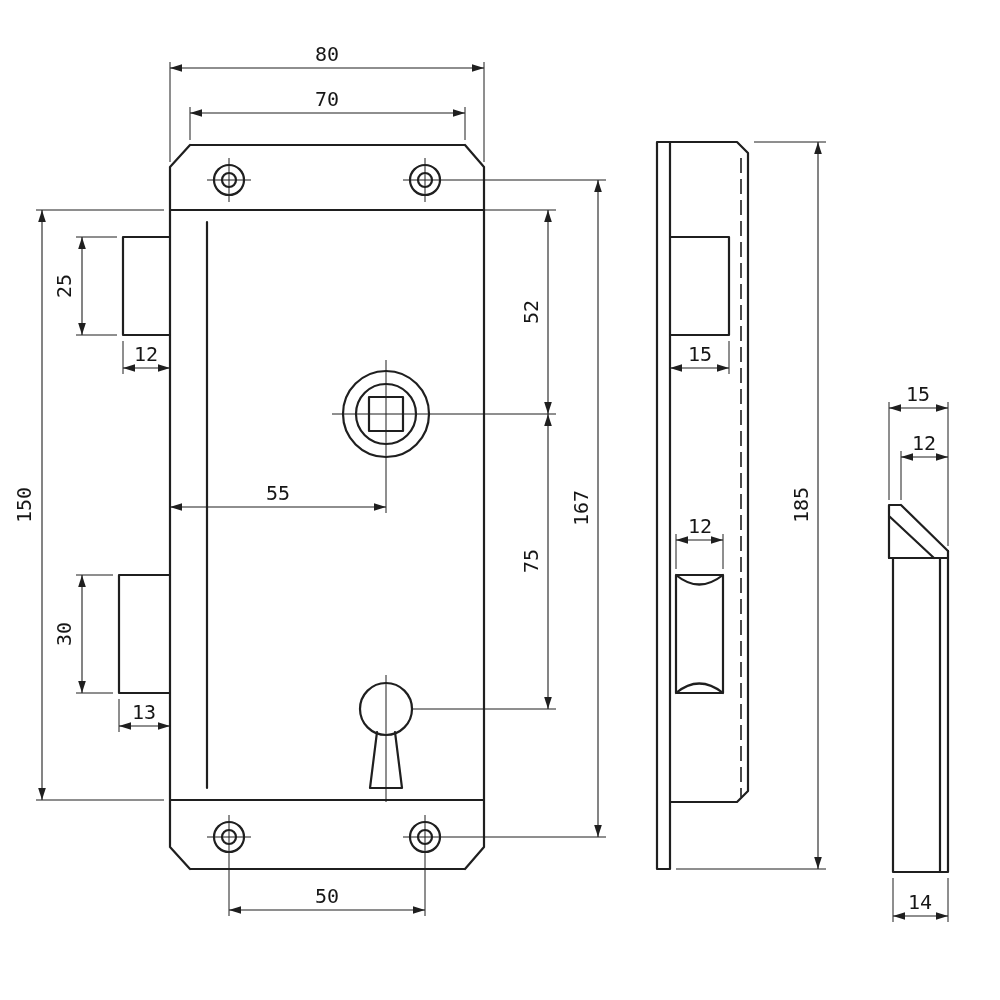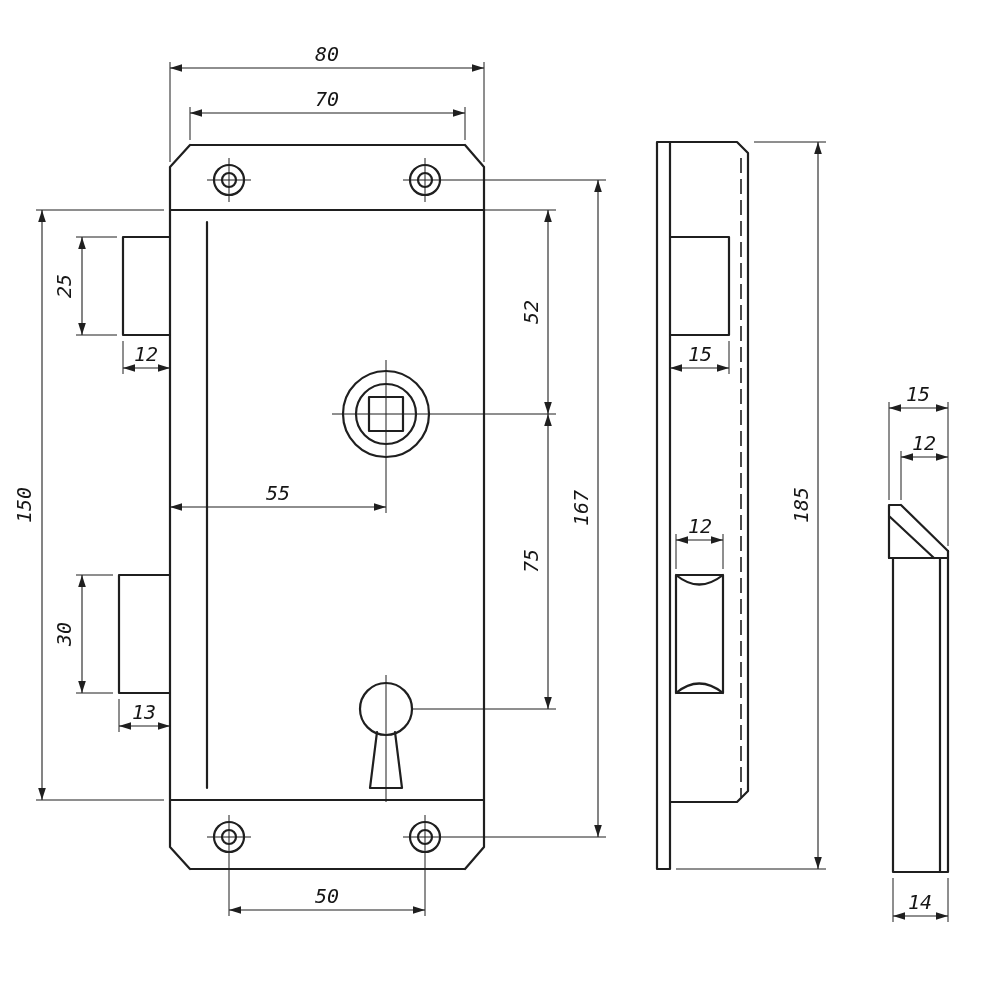--- a/index.html
+++ b/index.html
@@ -1,19 +1,18 @@
 <!DOCTYPE html>
 <html><head>
 <meta charset="utf-8">
 <style>
   html,body { margin:0; padding:0; background:#ffffff; }
   #stage {
     width:1000px; height:1000px; position:relative; background:#ffffff;
     font-family:"DejaVu Sans Mono", monospace;
-    font-style:italic;
   }
   .obj  { stroke:#1f1f1f; stroke-width:2.2; fill:none; stroke-linejoin:round; stroke-linecap:round; }
   .thin { stroke:#1f1f1f; stroke-width:1;   fill:none; }
   .dim  { stroke:#1f1f1f; stroke-width:1.1; fill:none; }
   .dash { stroke:#1f1f1f; stroke-width:1.6; fill:none; stroke-dasharray:15 6; }
   .lbl  { font-family:"DejaVu Sans Mono", monospace; font-size:20px; fill:#161616; text-anchor:middle; }
 </style>
 </head>
 <body>
 

